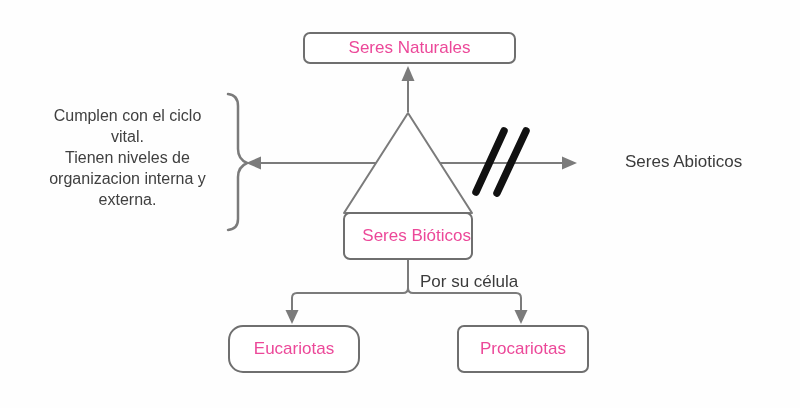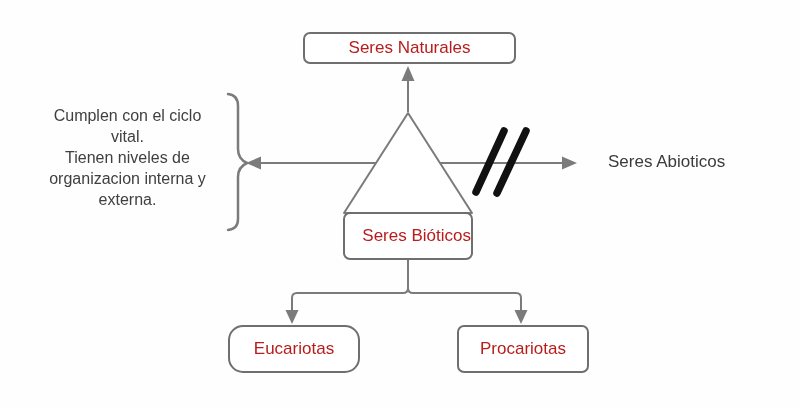--- a/index.html
+++ b/index.html
@@ -26,41 +26,41 @@
   .node-box {
     position: absolute;
     box-sizing: border-box;
     border: 2px solid #6f6f6f;
     border-radius: 7px;
     background: #ffffff;
     display: flex;
     align-items: center;
     justify-content: center;
     font-size: 17px;
-    color: #b91c1c;
+    color: #ec4899;
     white-space: nowrap;
   }
   .box-top      { left: 303px; top: 32px;  width: 213px; height: 32px; }
   .box-center   { left: 343px; top: 212px; width: 130px; height: 48px; justify-content: flex-end; }
   .box-child-l  { left: 228px; top: 325px; width: 132px; height: 48px; border-radius: 15px; }
   .box-child-r  { left: 457px; top: 325px; width: 132px; height: 48px; }
   .left-note {
     position: absolute;
     left: 25px;
     top: 105px;
     width: 205px;
     text-align: center;
     font-size: 16px;
     line-height: 21px;
     white-space: pre-line;
     color: #404040;
   }
   .right-label {
     position: absolute;
-    left: 608px;
+    left: 625px;
     top: 152px;
     font-size: 17px;
     color: #3b3b3b;
     white-space: nowrap;
   }
   .branch-label {
     position: absolute;
     left: 420px;
     top: 272px;
     font-size: 17px;
@@ -104,20 +104,21 @@
 Tienen niveles de
 organizacion interna y
 externa.</div>
 
   <div class="right-label">Seres Abioticos</div>
 
   <div class="node-box box-center">
     <span>Seres Bióticos</span>
   </div>
 
+  <div class="branch-label">Por su célula</div>
 
   <div class="node-box box-child-l">
     <span>Eucariotas</span>
   </div>
 
   <div class="node-box box-child-r">
     <span>Procariotas</span>
   </div>
 
 </div>

